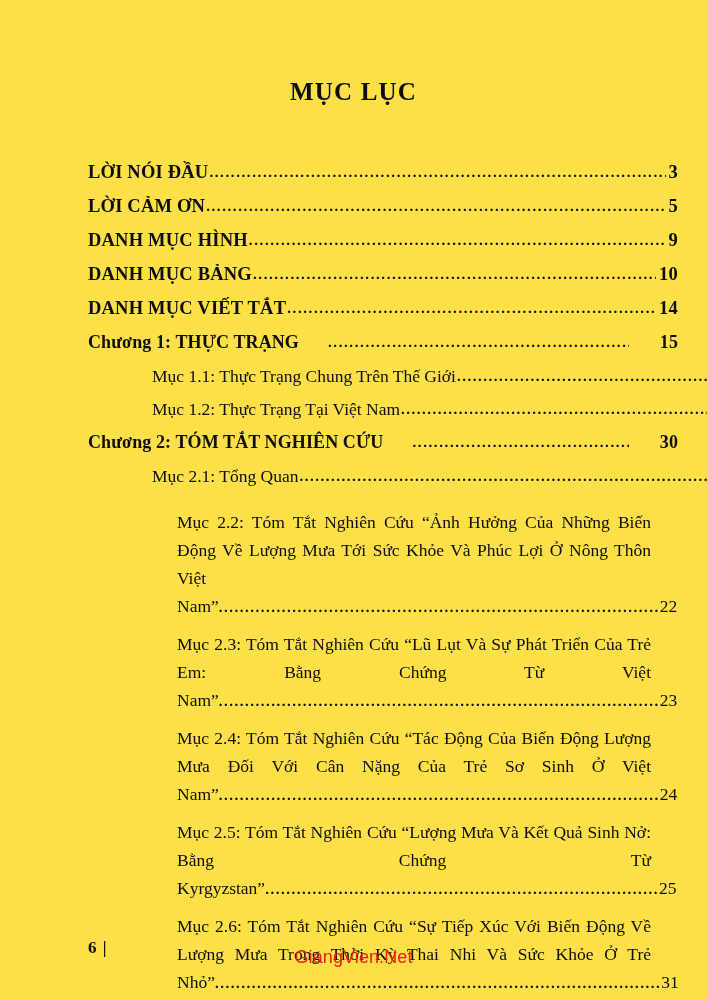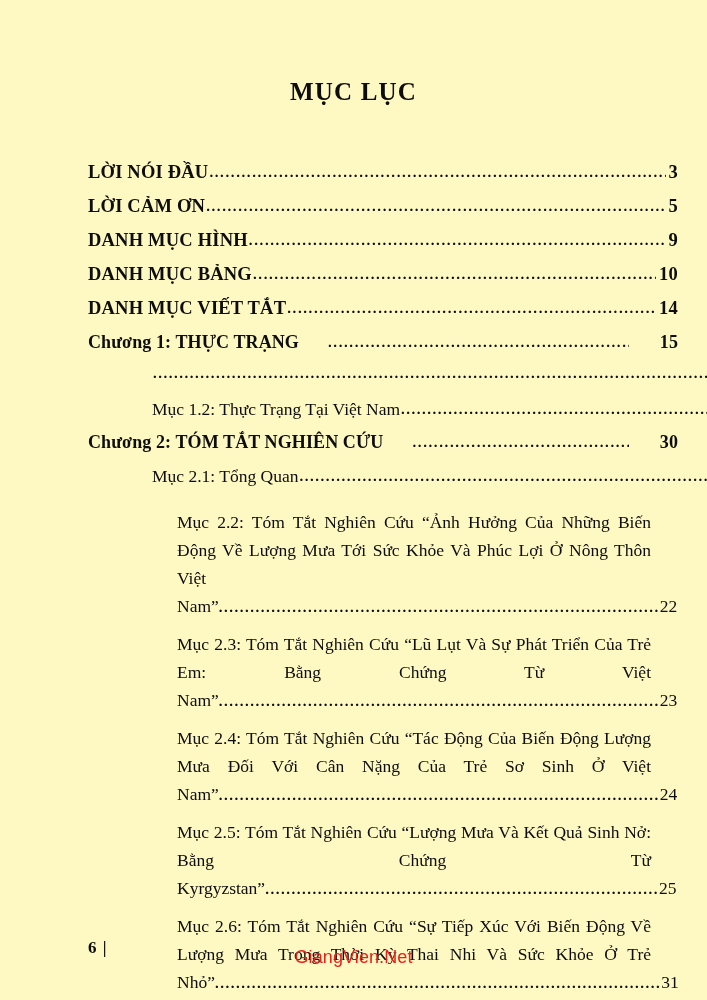--- a/index.html
+++ b/index.html
@@ -13,21 +13,21 @@
     position: relative;
     overflow: hidden;
     font-family: "Liberation Serif", "DejaVu Serif", serif;
     color: #0d0d0d;
     -webkit-font-smoothing: antialiased;
   }
 
   .page {
     position: absolute;
     inset: 0;
-    background: #fef9c3;
+    background: #fde047;
   }
 
   
   .doc-title {
     position: absolute;
     top: 78px;
     left: 0;
     width: 707px;
     text-align: center;
     font-size: 25px;
@@ -188,20 +188,21 @@
       <span class="pageno">14</span>
     </div>
 
     <div class="toc-entry chapter row">
       <span class="label">Chương 1: THỰC TRẠNG</span>
       <span class="leader">................................................................................................................</span>
       <span class="pageno">15</span>
     </div>
 
     <div class="toc-entry lvl2 row">
+      <span class="label">Mục 1.1: Thực Trạng Chung Trên Thế Giới</span>
       <span class="leader">................................................................................................................</span>
 
     </div>
 
     <div class="toc-entry lvl2 row">
       <span class="label">Mục 1.2: Thực Trạng Tại Việt Nam</span>
       <span class="leader">................................................................................................................</span>
 
     </div>
 

